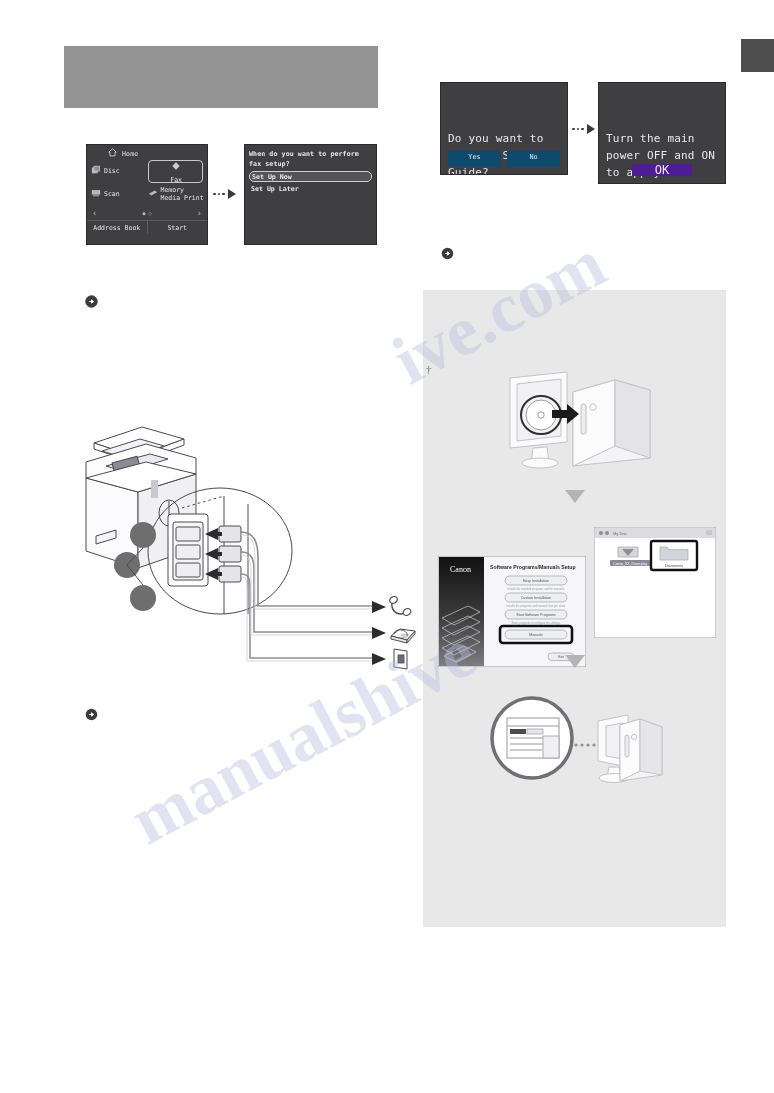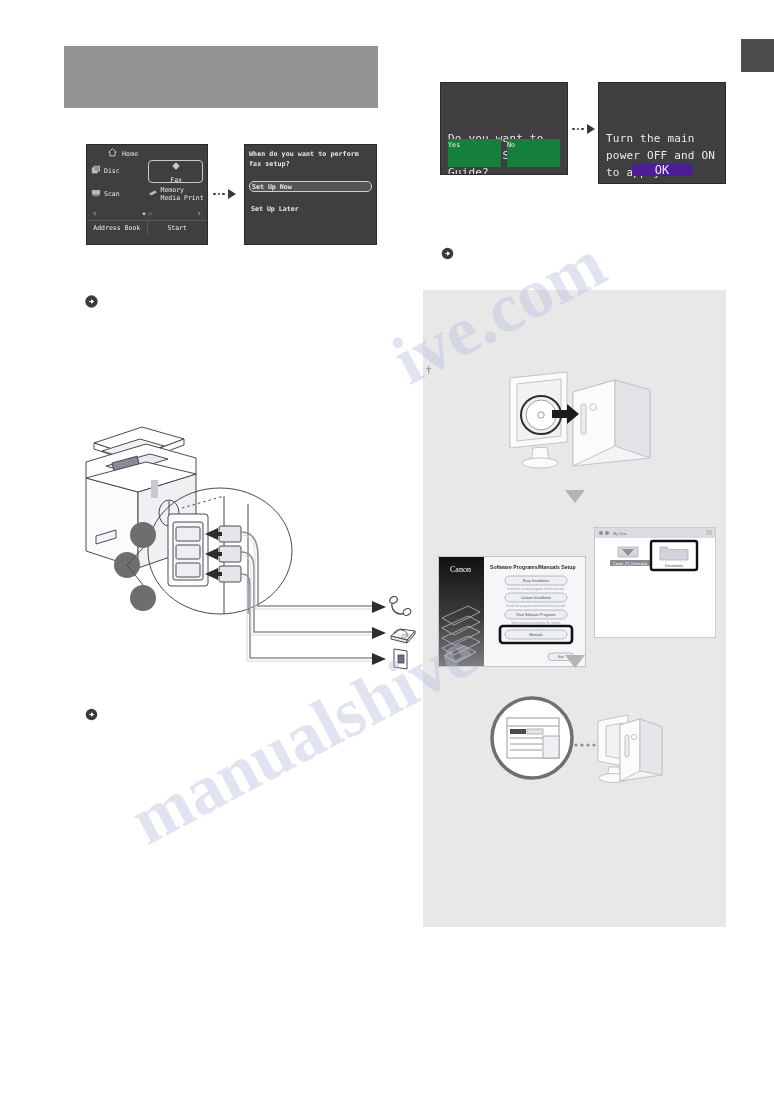--- a/index.html
+++ b/index.html
@@ -33,26 +33,26 @@
   .home-grid{display:flex;flex-wrap:wrap;padding:1px 3px 0 4px;}
   .tile{width:50%;box-sizing:border-box;display:flex;align-items:center;gap:3px;height:23px;font-size:6.5px;line-height:7.5px;}
   .tile.sel{border:1px solid #c9c9cc;border-radius:4px;box-sizing:border-box;padding-left:2px;width:49%;flex-direction:column;}
   .home-nav{display:flex;align-items:center;justify-content:space-between;padding:0 5px;height:14px;font-size:9px;color:#b9b9bd;}
   .home-nav .dots{display:flex;align-items:center;gap:3px;font-size:5px;}
   .home-bar{display:flex;border-top:1px solid #5b5b5e;height:13px;}
   .home-bar div{flex:1;display:flex;align-items:center;justify-content:center;font-size:6.5px;}
   .home-bar div+div{border-left:1px solid #5b5b5e;}
 
   .lcd-q{font-size:6.6px;line-height:10px;letter-spacing:.1px;}
-  .lcd-item{font-size:6.6px;line-height:11px;height:11px;padding-left:2px;margin-top:12px;}
+  .lcd-item{font-size:6.6px;line-height:11px;height:11px;padding-left:2px;margin-top:2px;}
   .lcd-item.sel{border:1px solid #cfcfd2;border-radius:5px;box-sizing:border-box;background:#545457;}
 
   .lcd-q2{font-size:11px;line-height:17px;letter-spacing:.2px;margin-top:40px;}
   .btnrow{position:absolute;left:7px;right:7px;bottom:7px;display:flex;gap:6px;}
-  .lcdbtn{flex:1;background:#15803d;font-size:6.8px;line-height:12px;height:28px;}
+  .lcdbtn{flex:1;background:#0c4a6e;text-align:center;font-size:6.8px;line-height:12px;height:16px;}
   .lcdbtn.single{position:absolute;left:50%;transform:translateX(-50%);bottom:7px;width:60px;background:#4c1d95;text-align:center;font-size:12px;line-height:12px;height:12px;flex:none;}
 
   
   .flow{position:absolute;display:flex;align-items:center;gap:2px;}
   .flow .d{width:2.5px;height:2.5px;background:#3a3a3a;border-radius:50%;}
   .flow .tri{width:0;height:0;border-left:8px solid #3a3a3a;border-top:5px solid transparent;border-bottom:5px solid transparent;margin-left:1px;}
   .flow.f1{left:213px;top:189px;}
   .flow.f2{left:572px;top:124px;}
 
   

